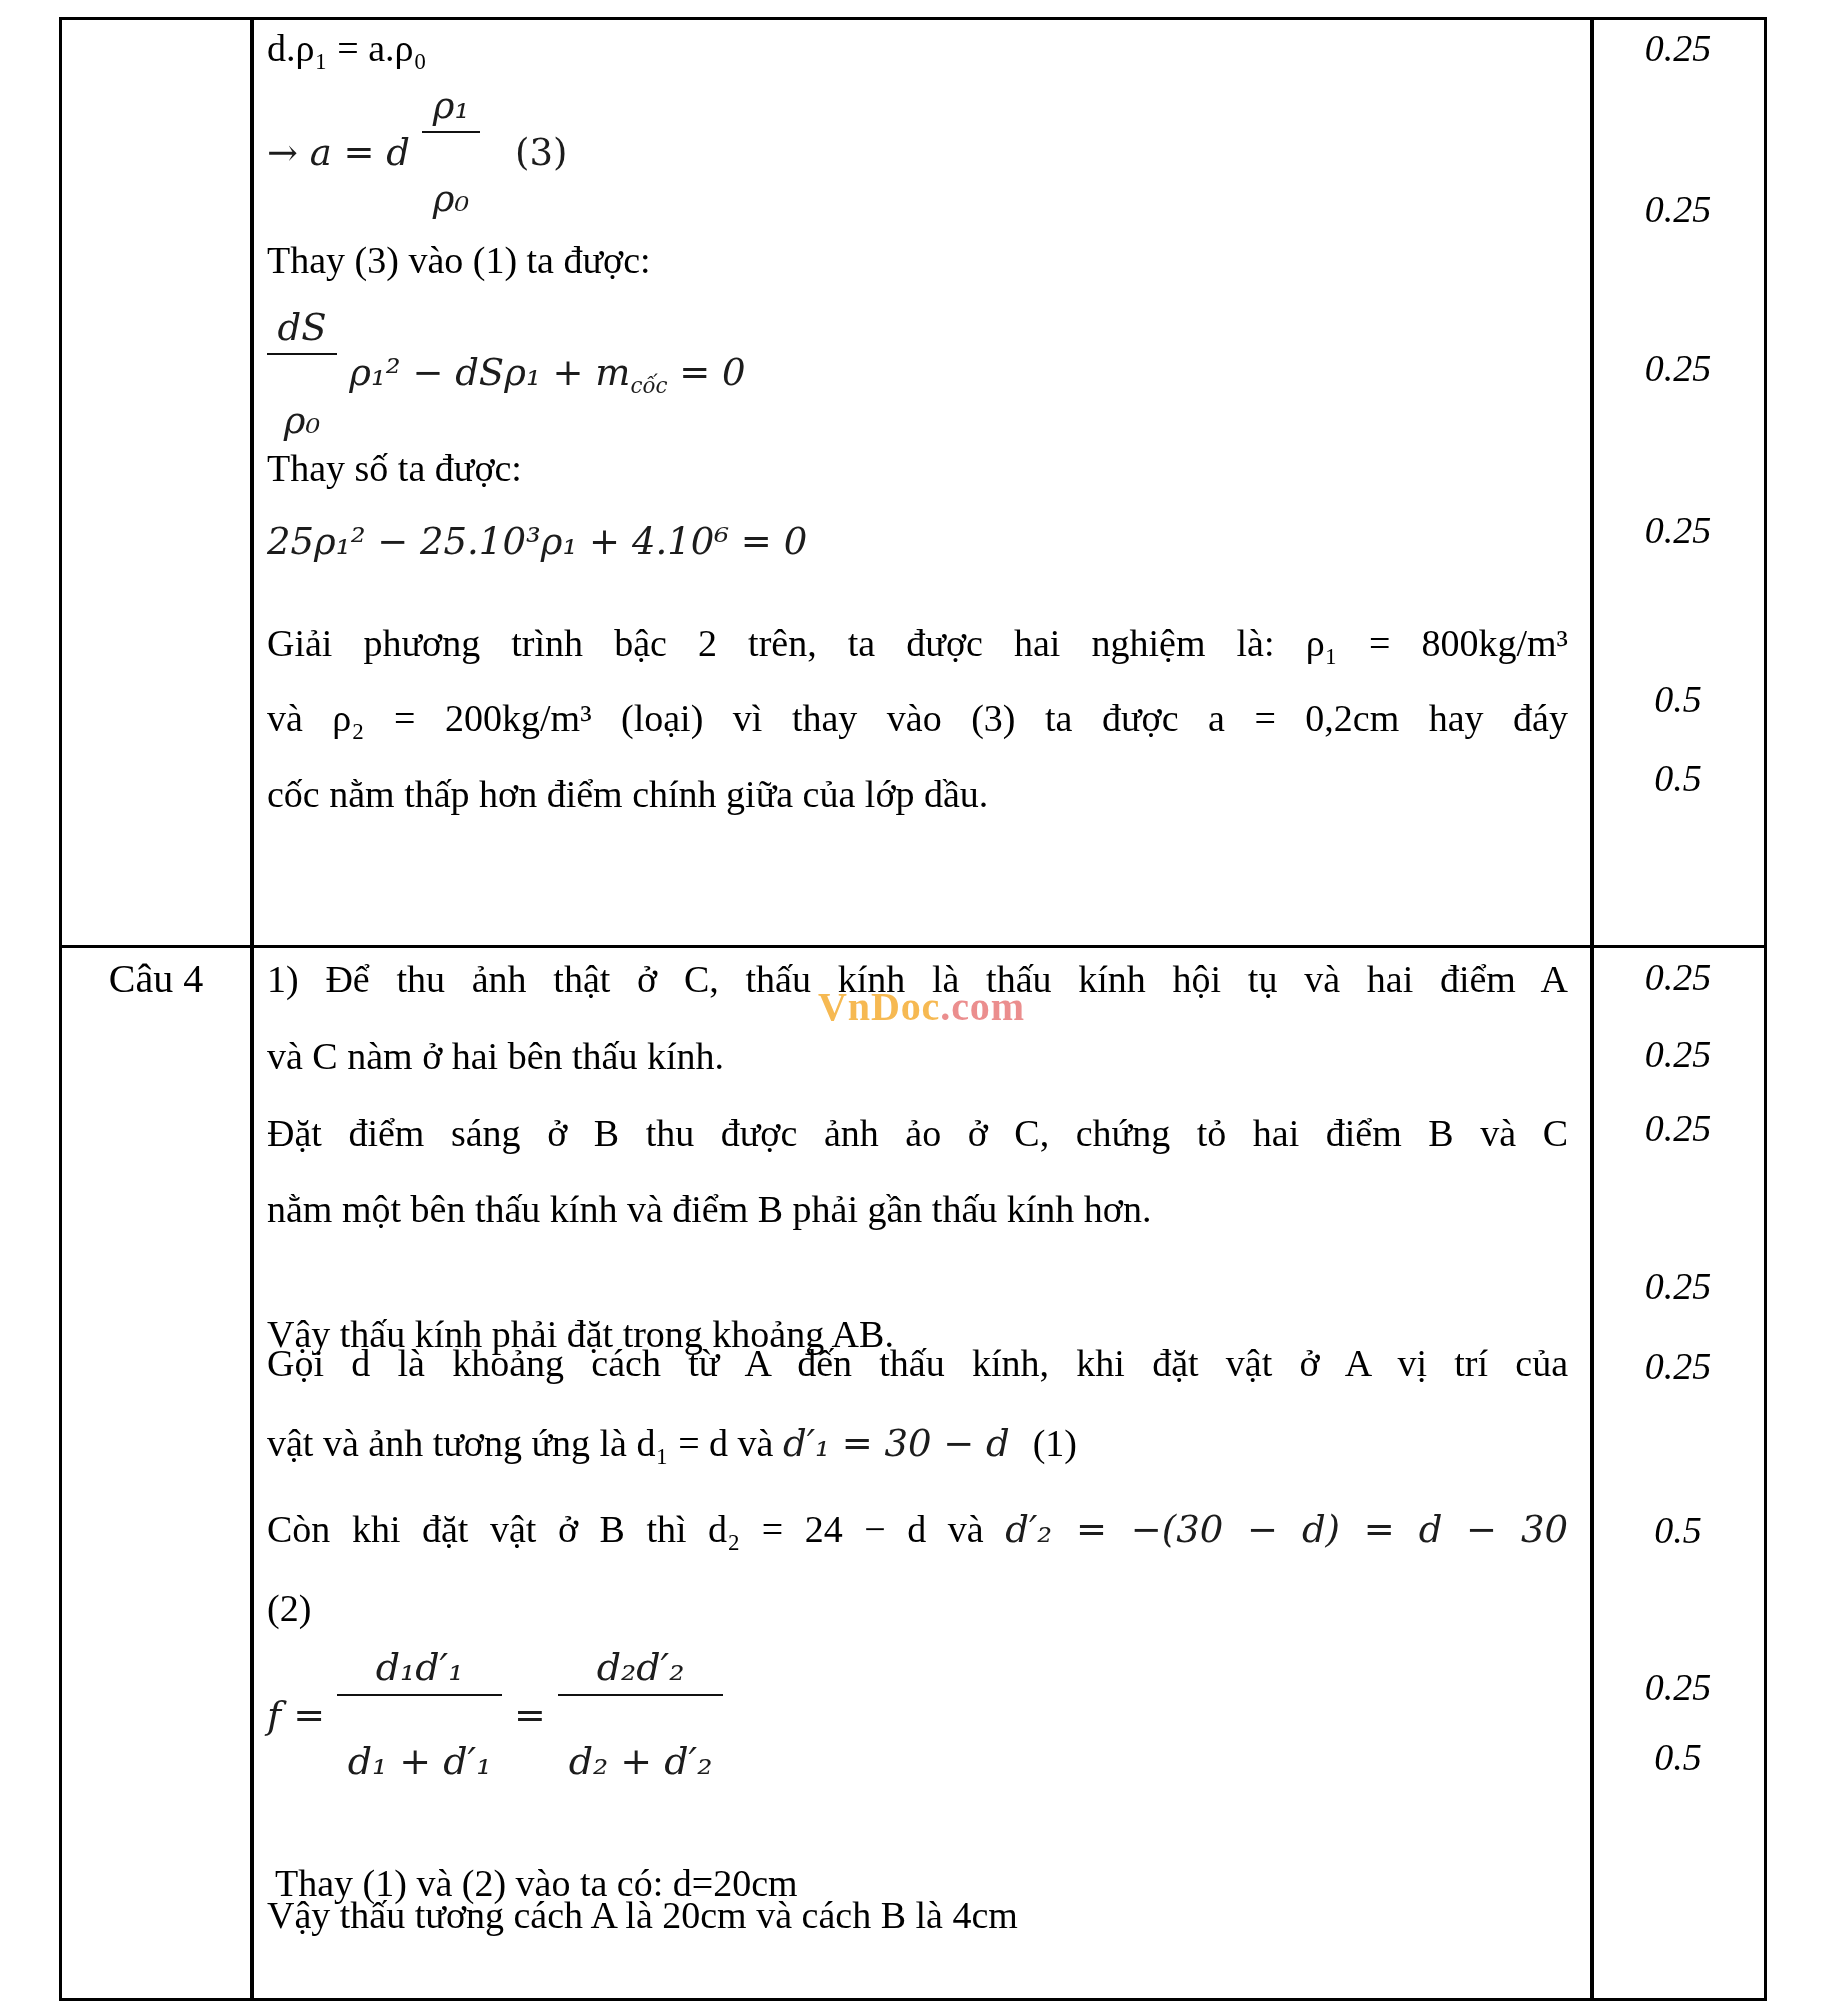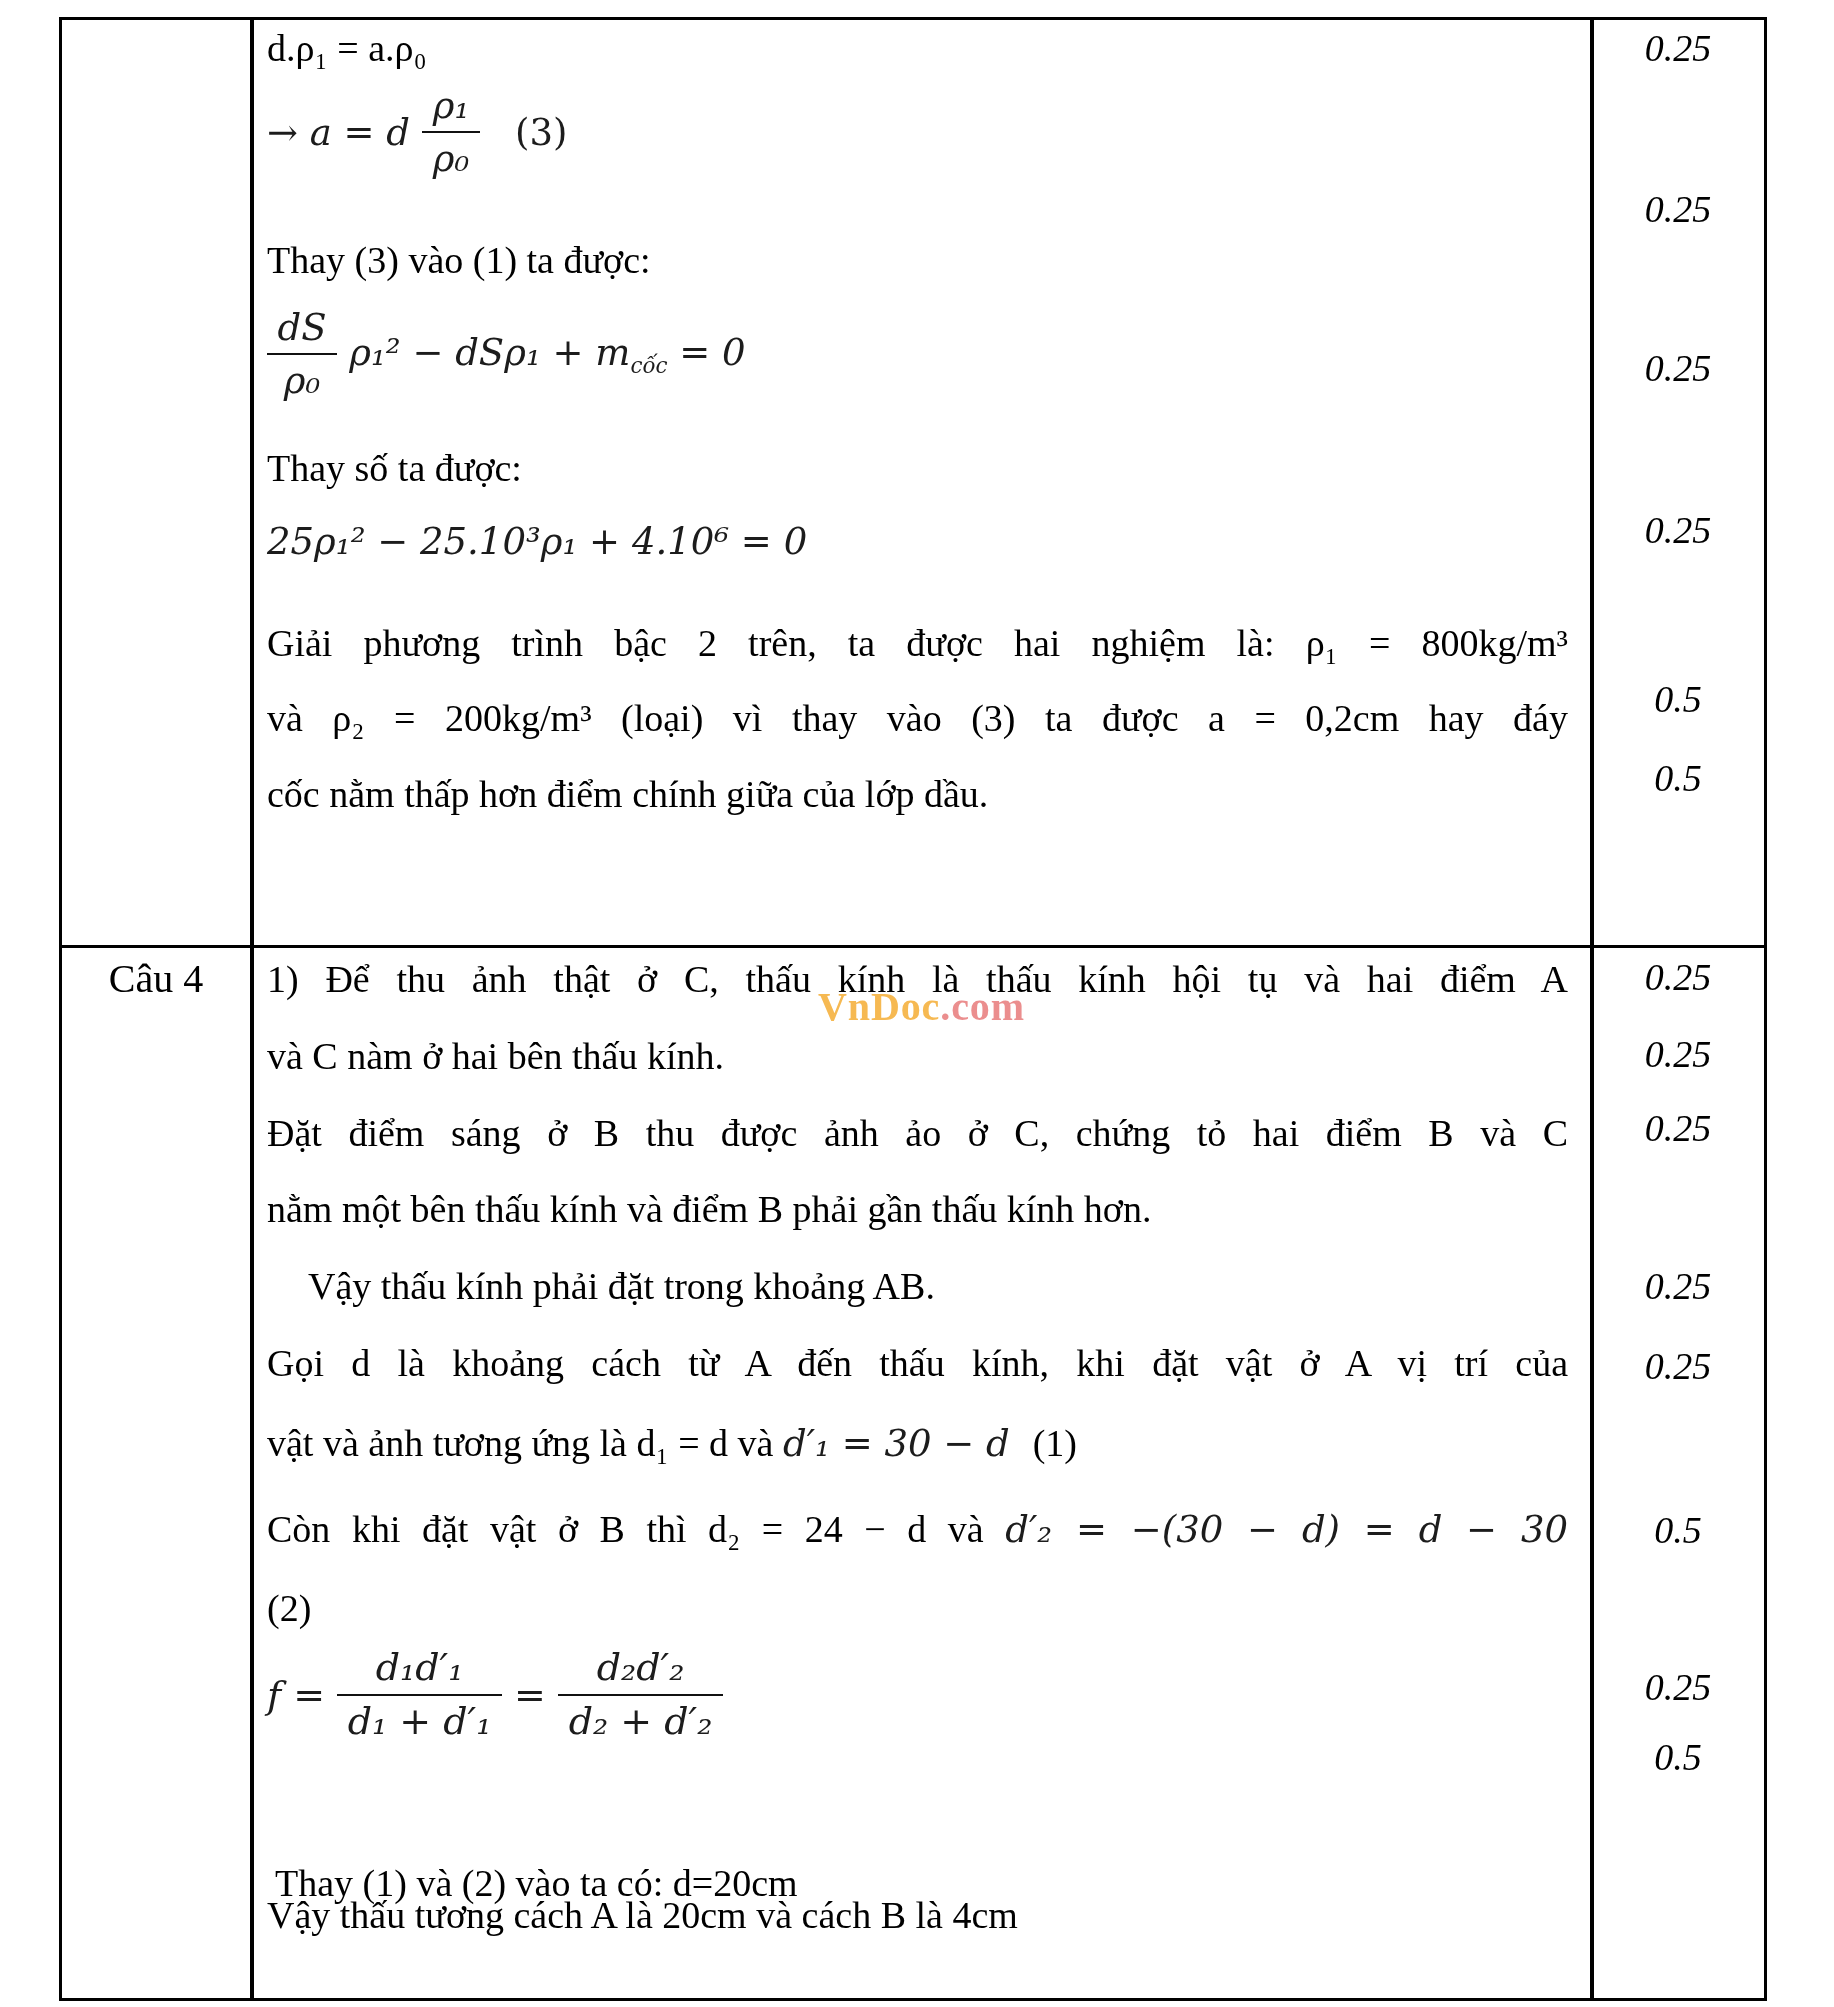--- a/index.html
+++ b/index.html
@@ -16,21 +16,21 @@
   .r1line{height:56px;line-height:56px;}
   .just{white-space:normal;text-align:justify;text-align-last:justify;}
   .pt{position:absolute;left:1531px;width:170px;height:56px;line-height:56px;
       text-align:center;font-size:38px;font-style:italic;}
   .qlabel{position:absolute;left:0;width:188px;height:56px;line-height:56px;
           text-align:center;font-size:40px;}
   .math{font-family:"DejaVu Serif",serif;font-style:italic;color:#1c1c1c;}
   .mathline{position:absolute;left:205px;display:flex;align-items:center;
             font-size:37px;font-family:"DejaVu Serif",serif;font-style:italic;color:#1c1c1c;}
   .frac{display:inline-flex;flex-direction:column;text-align:center;margin:0 12.2px;
-        line-height:1.3;}
+        line-height:1.3;gap:40px;}
   .frac .num{border-bottom:2.6px solid #111;padding:0 10.5px 1.7px 10.5px;}
   .frac .den{padding:1.7px 10.5px 0 10.5px;}
   .fsub{font-size:0.58em;vertical-align:-0.35em;font-style:italic;margin-top:24px;}
   .eqinline{font-family:"DejaVu Serif",serif;font-style:italic;color:#1c1c1c;font-size:37px;}
   .tag{font-style:normal;margin-left:23px;}
   .watermark{position:absolute;left:818px;top:983px;font-family:Liberation Serif, serif;
              font-weight:bold;font-size:40px;letter-spacing:0.9px;white-space:nowrap;}
 </style>
 </head>
 <body>
@@ -79,21 +79,21 @@
       <div class="pt" style="top:482px;">0.25</div>
       <div class="pt" style="top:651px;">0.5</div>
       <div class="pt" style="top:730px;">0.5</div>
 
       <div class="qlabel" style="top:931px;">Câu 4</div>
 
       <div class="cline just" style="top:933px;">1) Để thu ảnh thật ở C, thấu kính là thấu kính hội tụ và hai điểm A</div>
       <div class="cline" style="top:1010px;">và C nàm ở hai bên thấu kính.</div>
       <div class="cline just" style="top:1087px;">Đặt điểm sáng ở B thu được ảnh ảo ở C, chứng tỏ hai điểm B và C</div>
       <div class="cline" style="top:1163px;">nằm một bên thấu kính và điểm B phải gần thấu kính hơn.</div>
-      <div class="cline" style="top:1240px;margin-left:41px;">Vậy thấu kính phải đặt trong khoảng AB.</div>
+      <div class="cline" style="top:1288px;">Vậy thấu kính phải đặt trong khoảng AB.</div>
       <div class="cline just" style="top:1317px;">Gọi d là khoảng cách từ A đến thấu kính, khi đặt vật ở A vị trí của</div>
 
       <div class="cline" style="top:1397px;"><span>vật và ảnh tương ứng là d₁ = d và </span><span class="eqinline">d′₁ = 30 − d</span><span class="tag">(1)</span></div>
 
       <div class="cline just" style="top:1483px;"><span>Còn khi đặt vật ở B thì d₂ = 24 − d và </span><span class="eqinline">d′₂ = −(30 − d) = d − 30</span></div>
 
       <div class="cline" style="top:1562px;">(2)</div>
 
       <div class="mathline" style="top:1623px;font-size:38px;">
         <span>f =</span>

